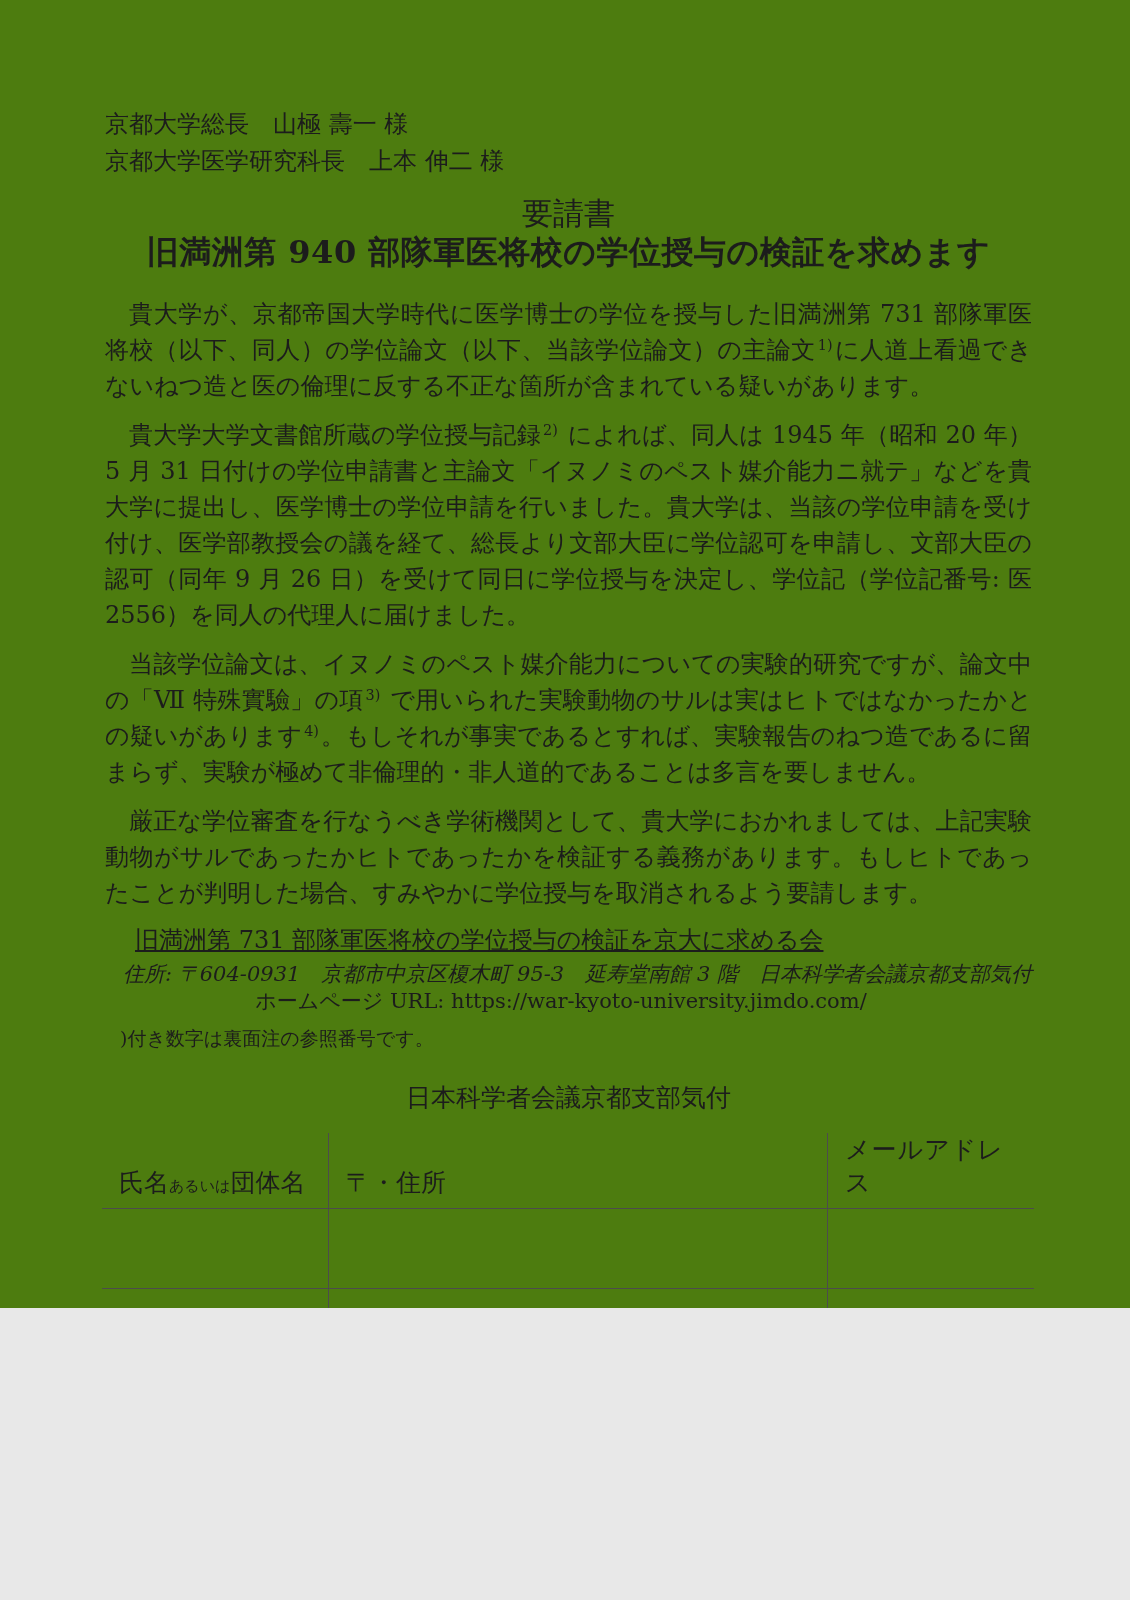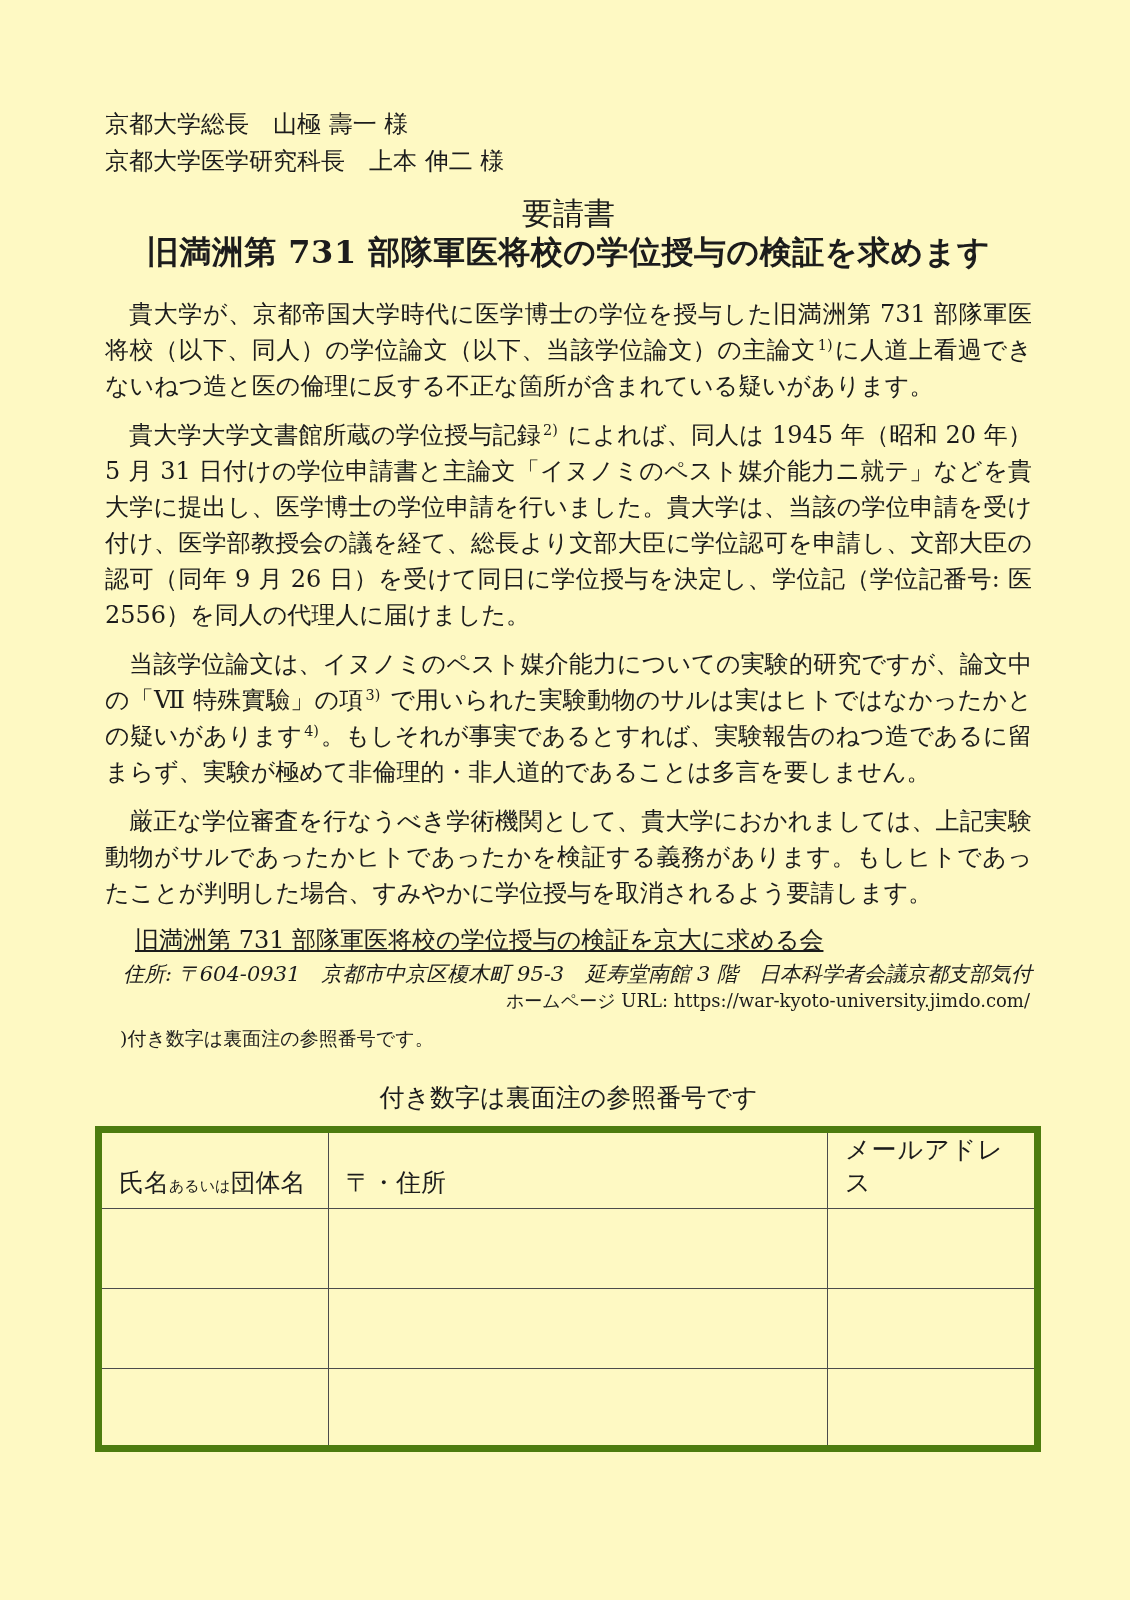--- a/index.html
+++ b/index.html
@@ -3,23 +3,23 @@
 <meta charset="utf-8">
 <style>
   html, body {
     margin: 0;
     padding: 0;
     background: #e8e8e8;
   }
   .page {
     position: relative;
     width: 1130px;
-    height: 1600px;
+    height: 1308px;
     margin: 0 auto;
-    background: #fef9c3;
+    background: #4d7c0f;
     box-sizing: border-box;
     padding: 106px 98px 0 105px;
     font-family: "DejaVu Serif", "Liberation Serif", serif;
     color: #1c1c1c;
     overflow: hidden;
   }
   .recipients {
     font-size: 24px;
     line-height: 37px;
   }
@@ -65,24 +65,24 @@
     text-decoration: underline;
   }
   .address-line {
     font-size: 21px;
     line-height: 27px;
     margin-left: 18px;
     margin-top: 5px;
     font-style: italic;
   }
   .homepage-line {
-    font-size: 18px;
+    font-size: 21px;
     line-height: 26px;
-    text-align: right;
-    margin-right: 2px;
+    text-align: center;
+    margin-right: 15px;
   }
   .ref-note {
     font-size: 19px;
     line-height: 25px;
     margin-left: 15px;
     margin-top: 12px;
   }
   .sig-caption {
     text-align: center;
     font-size: 25px;
@@ -126,37 +126,37 @@
 
 <div class="page">
 
   <div class="recipients">
     <div>京都大学総長　山極 壽一 様</div>
     <div>京都大学医学研究科長　上本 伸二 様</div>
   </div>
 
   <div class="doc-label">要請書</div>
 
-  <h1 class="page-title" style="margin:4px 0 0 0;">旧満洲第 731 部隊軍医将校の学位授与の検証を求めます</h1>
+  <h1 class="page-title" style="margin:4px 0 0 0;">旧満洲第 940 部隊軍医将校の学位授与の検証を求めます</h1>
 
   <div class="paragraphs">
     <p><span>貴大学が、京都帝国大学時代に医学博士の学位を授与した旧満洲第 731 部隊軍医将校（以下、同人）の学位論文（以下、当該学位論文）の主論文</span><sup>1)</sup><span>に人道上看過できないねつ造と医の倫理に反する不正な箇所が含まれている疑いがあります。</span></p>
     <p><span>貴大学大学文書館所蔵の学位授与記録</span><sup>2)</sup><span> によれば、同人は 1945 年（昭和 20 年）5 月 31 日付けの学位申請書と主論文「イヌノミのペスト媒介能力ニ就テ」などを貴大学に提出し、医学博士の学位申請を行いました。貴大学は、当該の学位申請を受け付け、医学部教授会の議を経て、総長より文部大臣に学位認可を申請し、文部大臣の認可（同年 9 月 26 日）を受けて同日に学位授与を決定し、学位記（学位記番号: 医 2556）を同人の代理人に届けました。</span></p>
     <p><span>当該学位論文は、イヌノミのペスト媒介能力についての実験的研究ですが、論文中の「Ⅶ 特殊實驗」の項</span><sup>3)</sup><span> で用いられた実験動物のサルは実はヒトではなかったかとの疑いがあります</span><sup>4)</sup><span>。もしそれが事実であるとすれば、実験報告のねつ造であるに留まらず、実験が極めて非倫理的・非人道的であることは多言を要しません。</span></p>
     <p><span>厳正な学位審査を行なうべき学術機関として、貴大学におかれましては、上記実験動物がサルであったかヒトであったかを検証する義務があります。もしヒトであったことが判明した場合、すみやかに学位授与を取消されるよう要請します。</span></p>
   </div>
 
   <div class="closing">
     <div class="org-name">旧満洲第 731 部隊軍医将校の学位授与の検証を京大に求める会</div>
     <div class="address-line">住所: 〒604-0931　京都市中京区榎木町 95-3　延寿堂南館 3 階　日本科学者会議京都支部気付</div>
     <div class="homepage-line">ホームページ URL: https://war-kyoto-university.jimdo.com/</div>
     <div class="ref-note">)付き数字は裏面注の参照番号です。</div>
   </div>
 
-  <div class="sig-caption">付き数字は裏面注の参照番号です</div>
+  <div class="sig-caption">日本科学者会議京都支部気付</div>
 
   <table class="sig-table">
     <colgroup>
       <col class="col-name">
       <col class="col-addr">
       <col class="col-email">
     </colgroup>
     <thead>
       <tr>
         <th><span>氏名</span><span class="small">あるいは</span><span>団体名</span></th>

